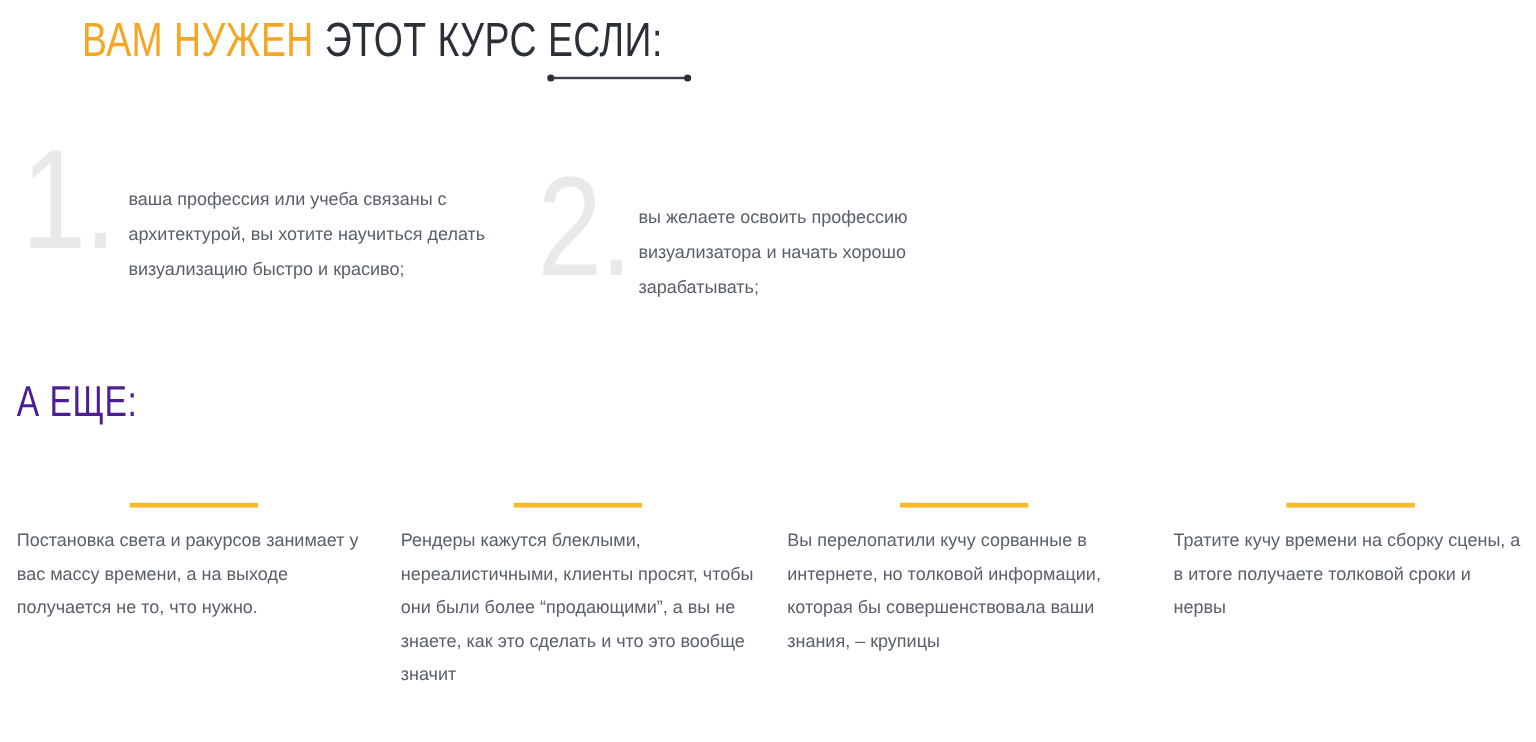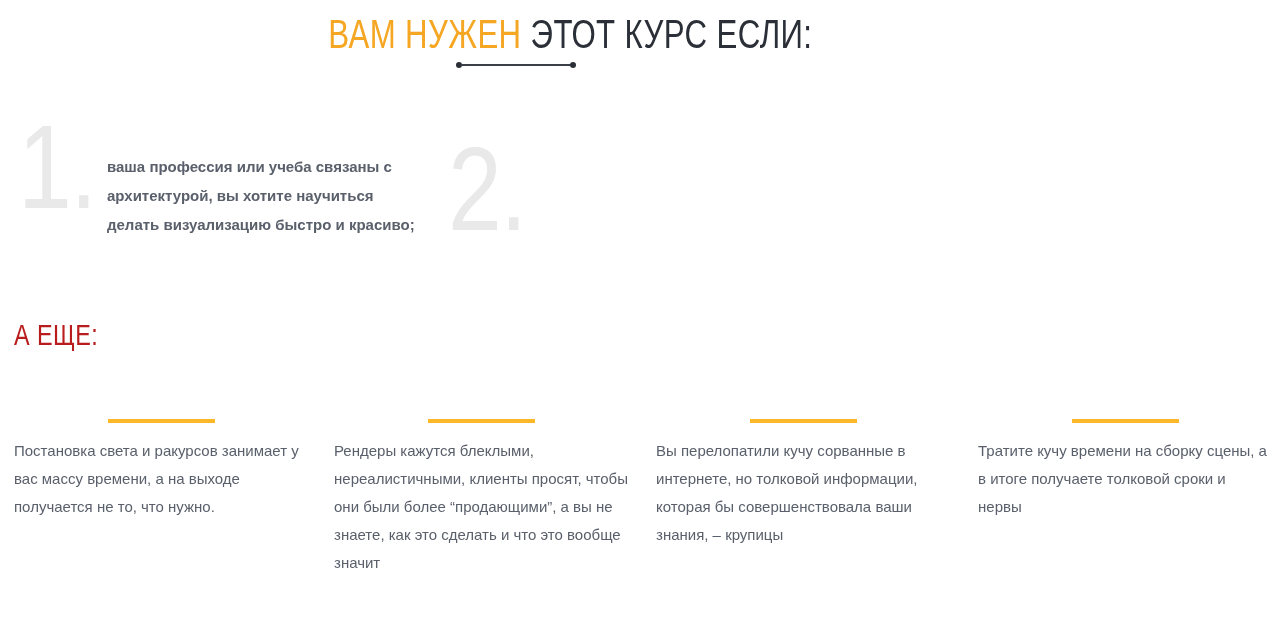--- a/index.html
+++ b/index.html
@@ -23,21 +23,20 @@
     top: 0;
     left: 0;
     width: 1280px;
     height: 90px;
   }
   .title {
     position: absolute;
     top: 12px;
     left: 0;
     width: 1140px;
-    text-align: center;
     white-space: nowrap;
     font-size: 40px;
     line-height: 44px;
     font-weight: 400;
     letter-spacing: 0.5px;
   }
   .title-inner {
     display: inline-block;
     transform: scaleX(0.78);
     transform-origin: center center;
@@ -102,34 +101,34 @@
     user-select: none;
   }
   .reason-2 .reason-num { top: 0px; }
   .reason-3 .reason-num { top: 6px; }
 
   .reason-text {
     position: absolute;
     font-size: 15px;
     line-height: 29px;
     color: #5a606b;
-    font-weight: 700;
+    font-weight: 400;
   }
   .reason-1 .reason-text { left: 107px; top: 22px;  width: 315px; }
   .reason-2 .reason-text { left: 102px; top: 37px;  width: 310px; }
   .reason-3 .reason-text { left: 110px; top: 48px;  width: 320px; }
 
   
   .also-heading {
     position: absolute;
     top: 316px;
     left: 14px;
-    font-size: 30px;
+    font-size: 36px;
     line-height: 38px;
-    color: #b91c1c;
+    color: #4c1d95;
     letter-spacing: 0.5px;
     white-space: nowrap;
   }
   .also-heading-inner {
     display: inline-block;
     transform: scaleX(0.78);
     transform-origin: left center;
   }
 
   
@@ -187,20 +186,21 @@
 
 <div class="reasons">
 
   <div class="reason reason-1">
     <div class="reason-num">1.</div>
     <div class="reason-text">ваша профессия или учеба связаны с архитектурой, вы хотите научиться делать визуализацию быстро и красиво;</div>
   </div>
 
   <div class="reason reason-2">
     <div class="reason-num">2.</div>
+    <div class="reason-text">вы желаете освоить профессию визуализатора и начать хорошо зарабатывать;</div>
   </div>
 
 
 </div>
 
 <div class="also-heading">
   <span class="also-heading-inner">А ЕЩЕ:</span>
 </div>
 
 <div class="pains">

